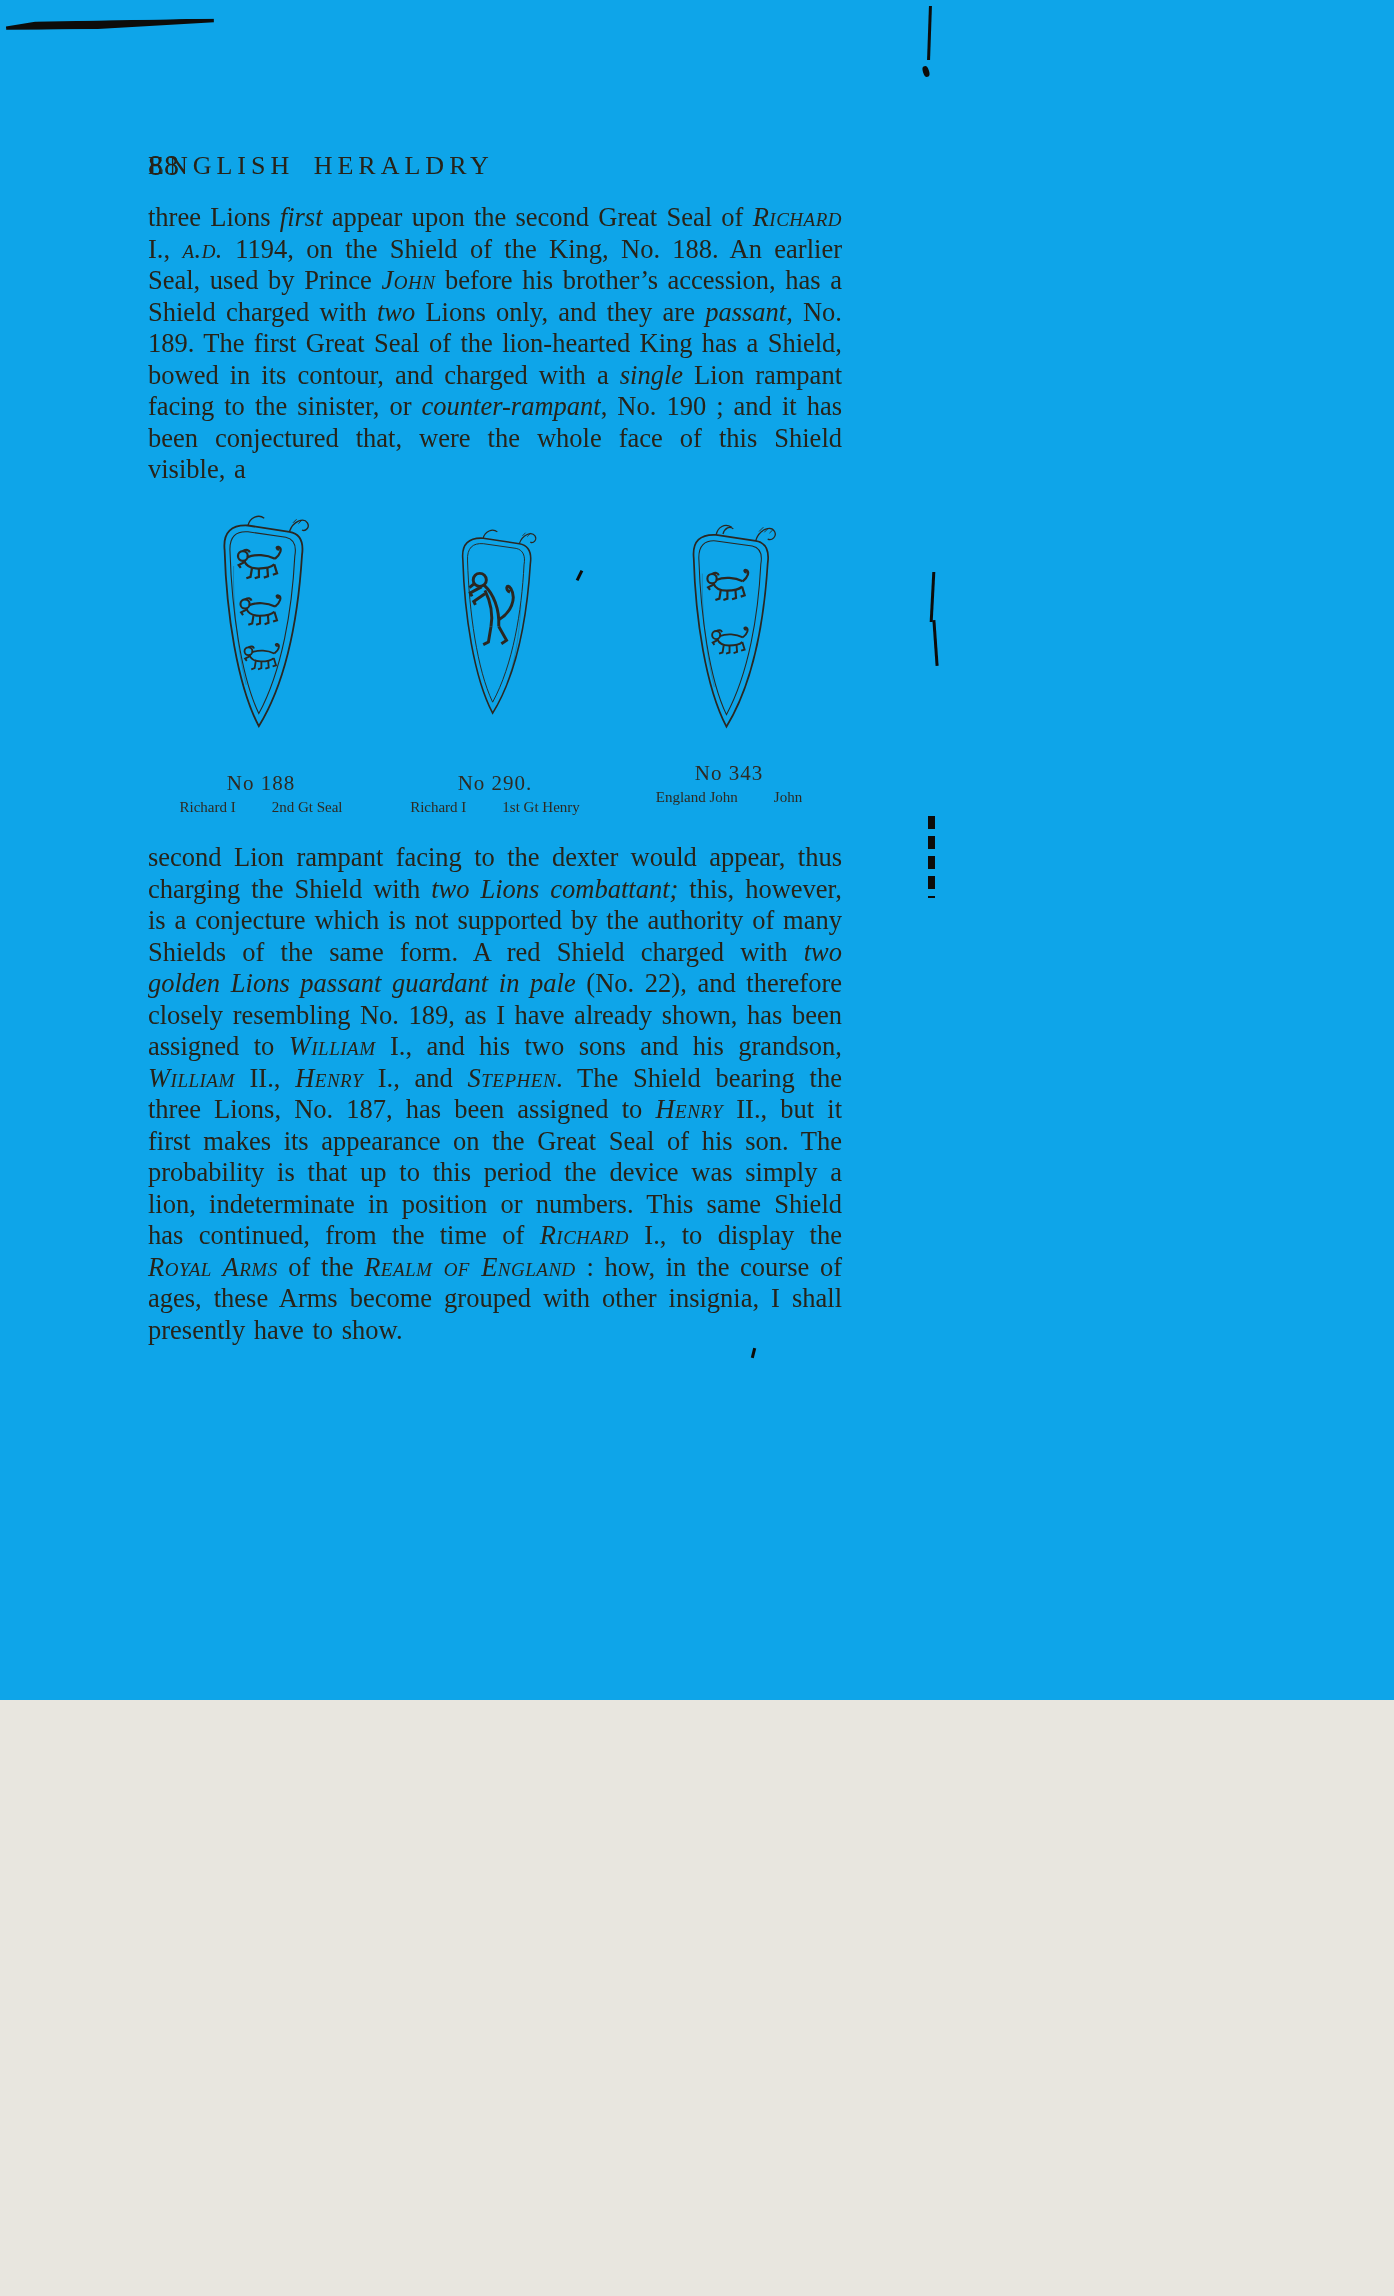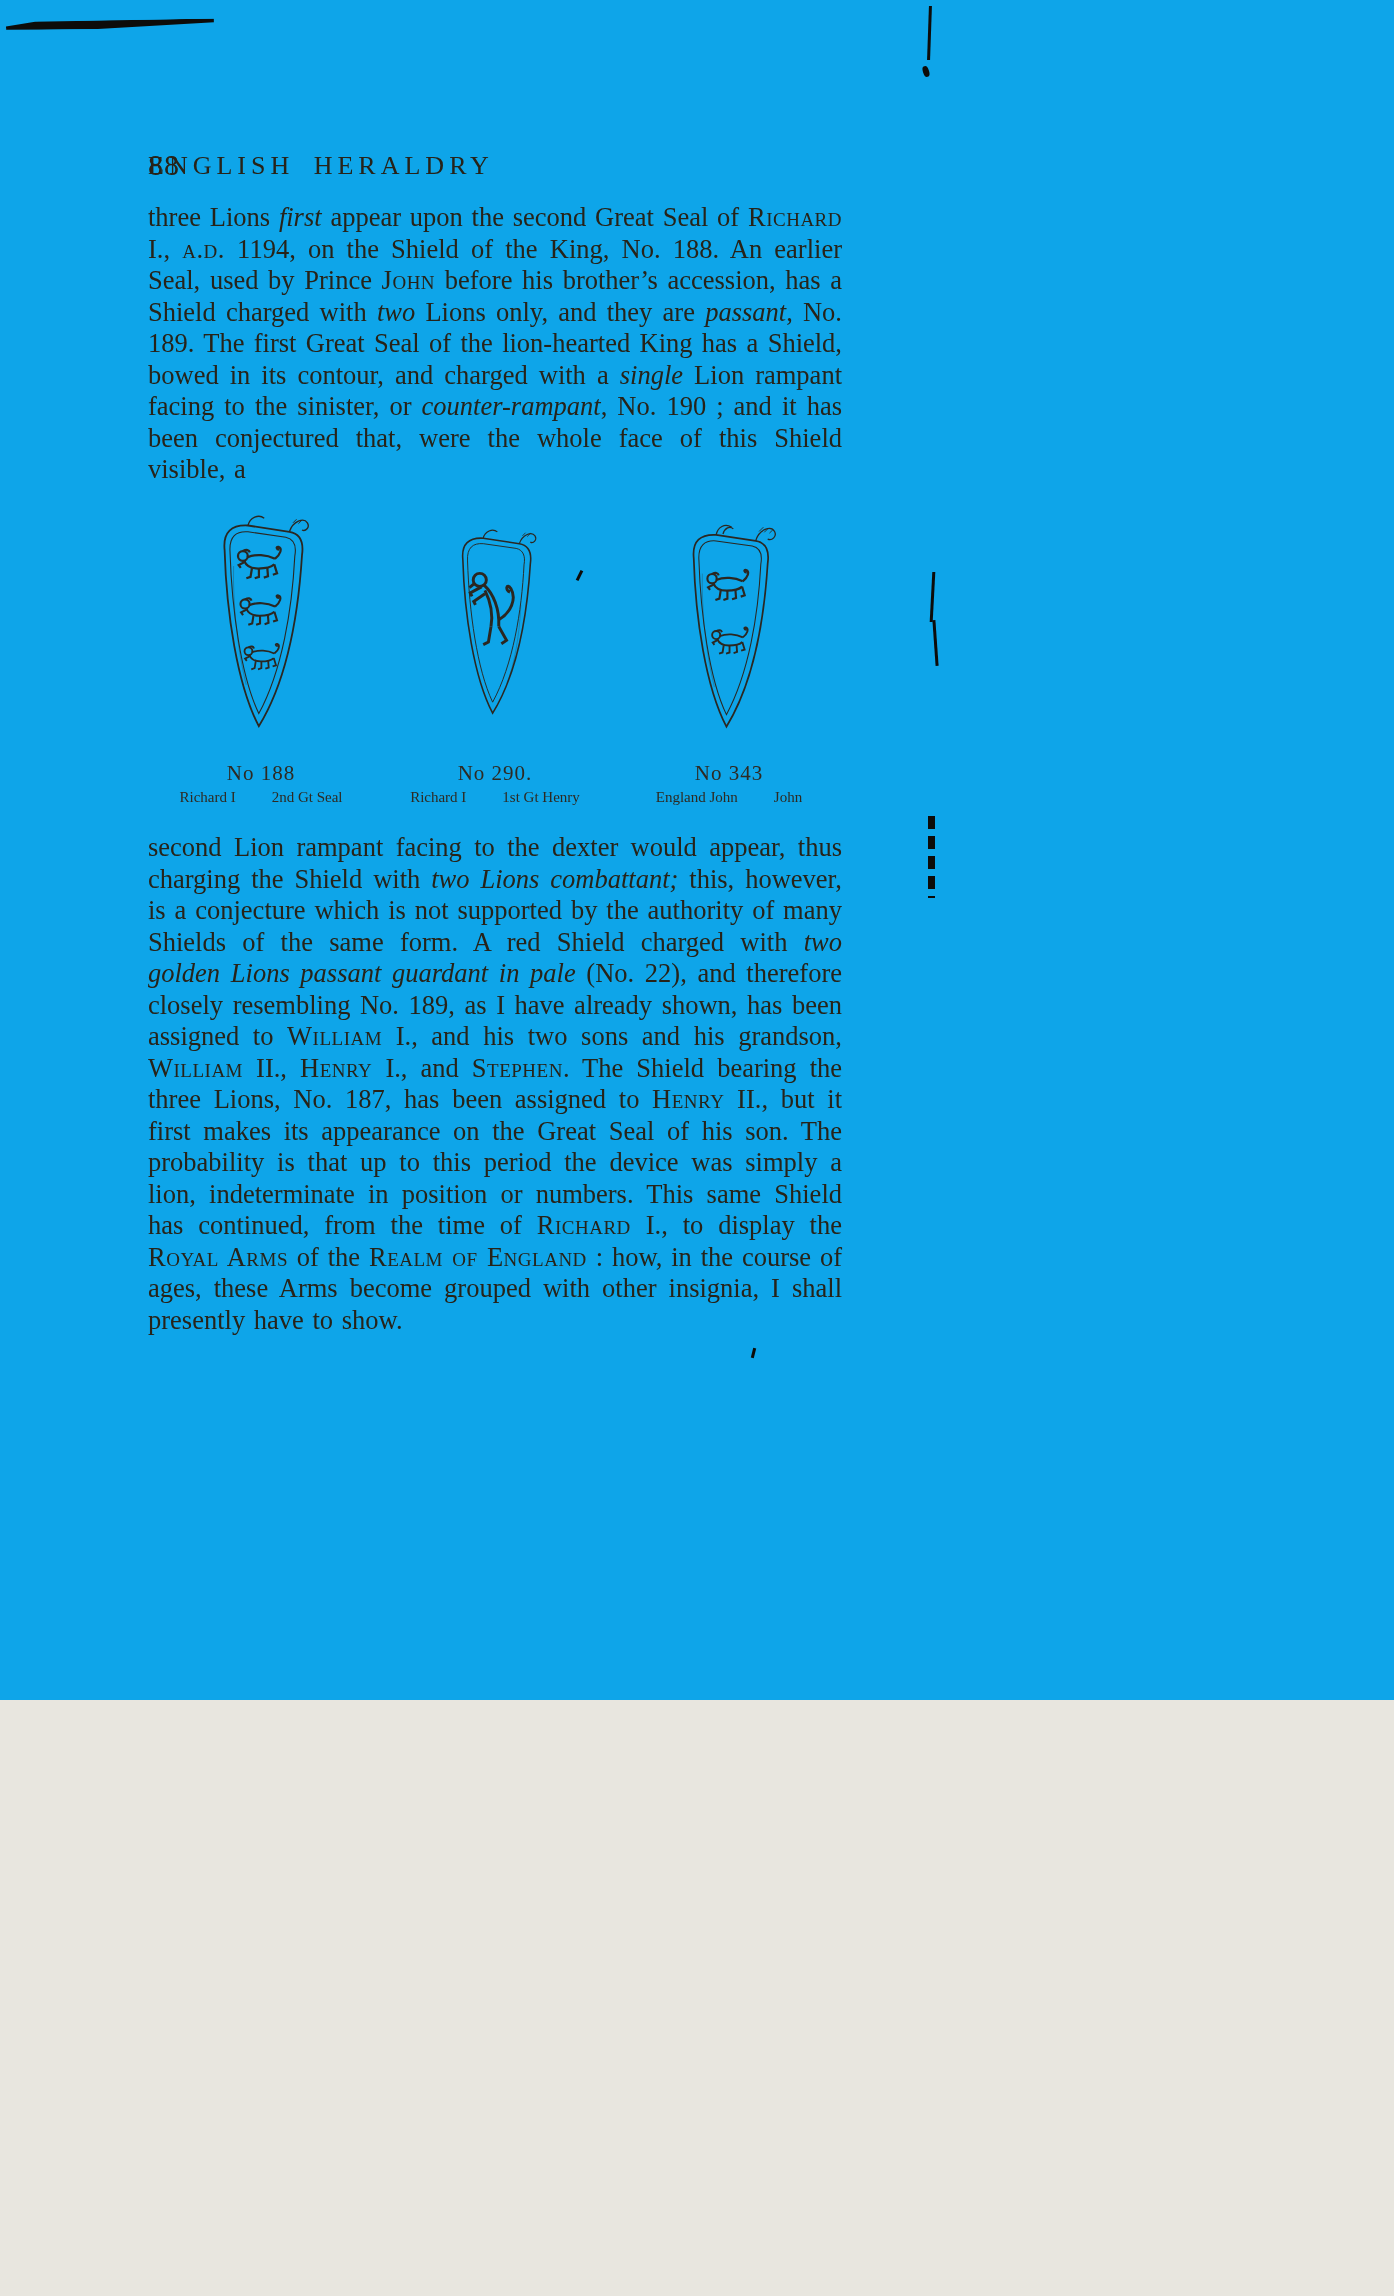--- a/index.html
+++ b/index.html
@@ -44,40 +44,40 @@
   .body-text {
     font-size: 26.5px;
     line-height: 31.5px;
     text-align: justify;
     word-spacing: 2px;
   }
   #para1 { margin-top: 14px; }
   #para2 { margin-top: 26px; }
 
   .seg-italic { font-style: italic; }
-  .seg-smallcaps { font-variant: small-caps; letter-spacing: 0.5px; }
+  .seg-smallcaps { font-variant: small-caps; letter-spacing: 0.5px; font-style: italic; }
 
   .figure-row {
     margin-top: 14px;
     display: flex;
     justify-content: space-between;
     align-items: flex-start;
   }
   .fig {
     display: flex;
     flex-direction: column;
     align-items: center;
     width: 226px;
     margin: 0;
   }
   .fig svg { display: block; }
   .fig.fig-offset svg { margin-top: 10px; }
   .fig-shape { stroke: #2b2721; fill: none; }
   .fig-no {
-    margin-top: 24px;
+    margin-top: 34px;
     font-size: 21px;
     letter-spacing: 1px;
     color: #2e2a22;
     text-align: center;
   }
   .fig.fig-offset .fig-no { margin-top: 24px; }
   .fig-cap {
     margin-top: 3px;
     font-size: 15px;
     color: #2e2a22;

